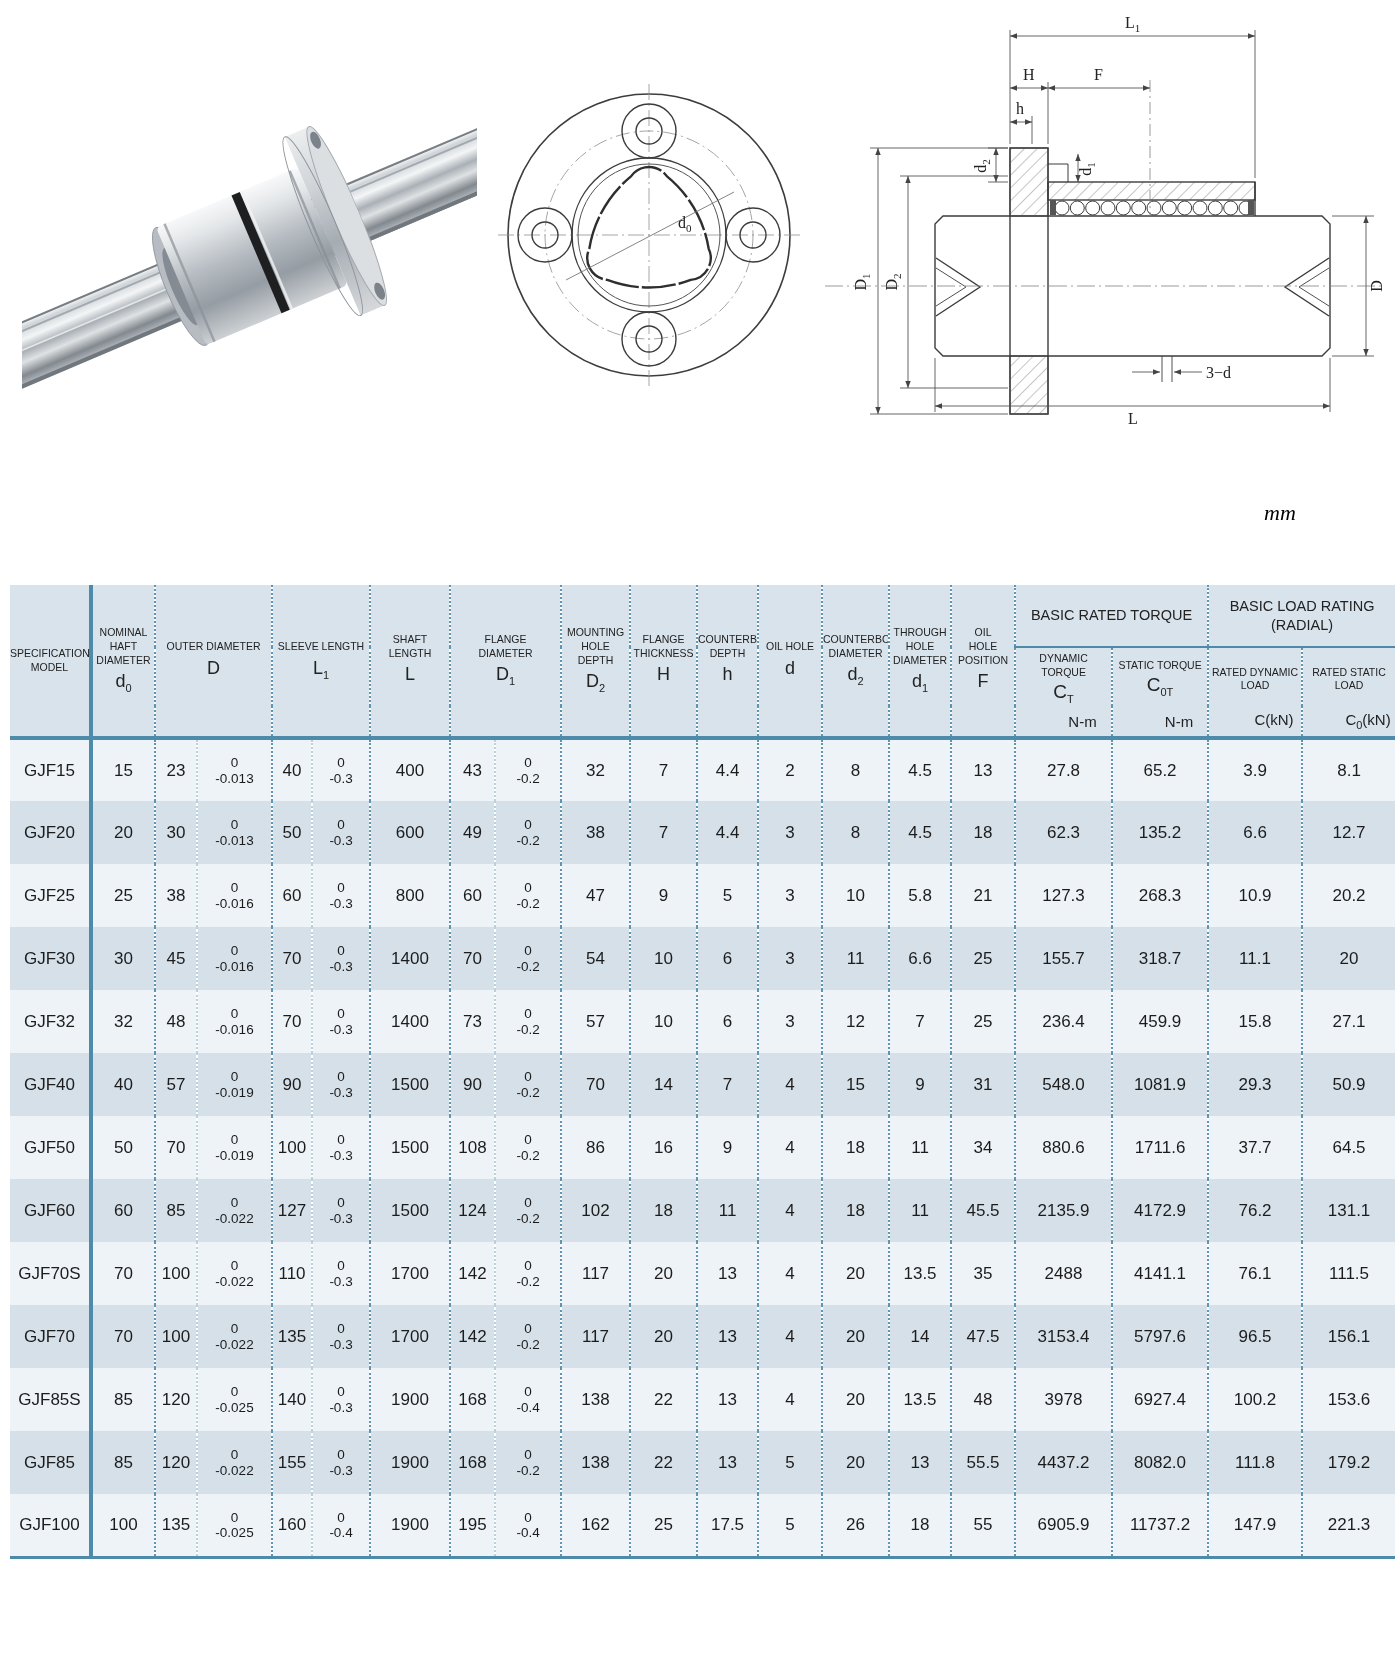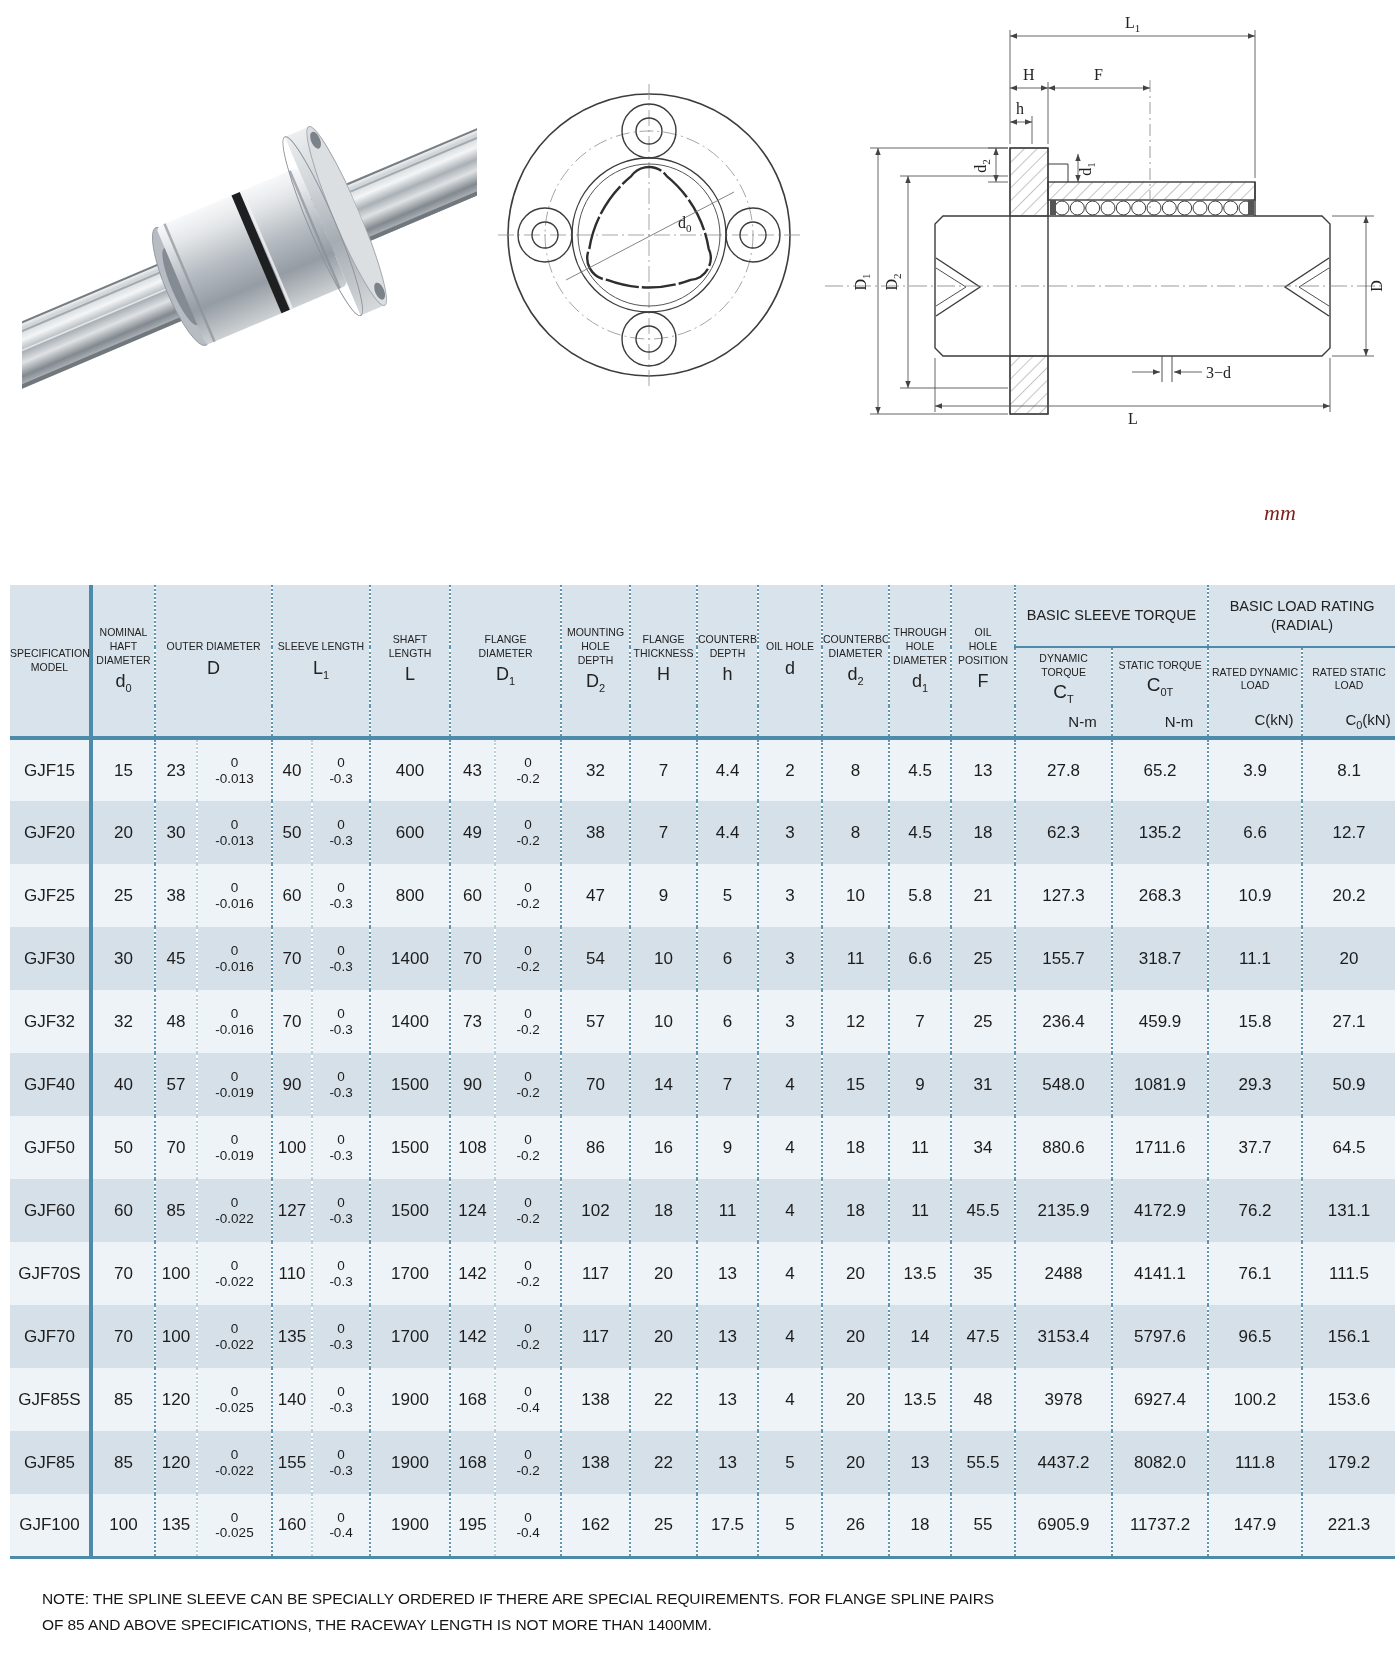--- a/index.html
+++ b/index.html
@@ -15,21 +15,21 @@
   body{background:#ffffff;font-family:"Liberation Sans",sans-serif;color:var(--ink);}
   .page{position:relative;width:1400px;height:1677px;background:#fff;overflow:hidden;}
 
   .fig{position:absolute;}
   #fig-render{left:22px;top:52px;}
   #fig-front{left:490px;top:76px;}
   #fig-section{left:810px;top:6px;}
 
   .units-label{
     position:absolute;left:1240px;top:500px;width:80px;text-align:center;
-    font-family:"Liberation Serif",serif;font-style:italic;font-size:22px;color:#7f1d1d;
+    font-family:"Liberation Serif",serif;font-style:italic;font-size:22px;color:#000000;
   }
 
   table.spec{
     position:absolute;left:10px;top:585px;width:1385px;
     border-collapse:collapse;table-layout:fixed;
   }
   table.spec th,table.spec td{
     text-align:center;vertical-align:middle;font-weight:normal;
     overflow:hidden;
   }
@@ -337,21 +337,21 @@
           <span class="ln">DIAMETER</span>
           <span class="sym"><span>d</span><sub>1</sub></span>
         </th>
         <th rowspan="3" class="hd hd-rs bl">
           <span class="ln">OIL</span>
           <span class="ln">HOLE</span>
           <span class="ln">POSITION</span>
           <span class="sym"><span>F</span><sub></sub></span>
         </th>
         <th colspan="2" class="hd hd-group bl">
-          <span>BASIC SLEEVE TORQUE</span>
+          <span>BASIC RATED TORQUE</span>
         </th>
         <th colspan="2" class="hd hd-group bl">
           <span>BASIC LOAD RATING (RADIAL)</span>
         </th>
       </tr>
       <tr>
         <th class="hd hd-sub bl">
           <span class="ln">DYNAMIC TORQUE</span>
           <span class="sym"><span>C</span><sub>T</sub></span>
         </th>
@@ -773,18 +773,14 @@
       <td class="bl">18</td>
       <td class="bl">55</td>
       <td class="bl">6905.9</td>
       <td class="bl">11737.2</td>
       <td class="bl">147.9</td>
       <td class="bl">221.3</td>
     </tr>
       </tbody>
   </table>
 
-  <div class="note">
-    <div>NOTE: THE SPLINE SLEEVE CAN BE SPECIALLY ORDERED IF THERE ARE SPECIAL REQUIREMENTS. FOR FLANGE SPLINE PAIRS</div>
-    <div>OF 85 AND ABOVE SPECIFICATIONS, THE RACEWAY LENGTH IS NOT MORE THAN 1400MM.</div>
-  </div>
 
 </div>
 
 </body></html>

